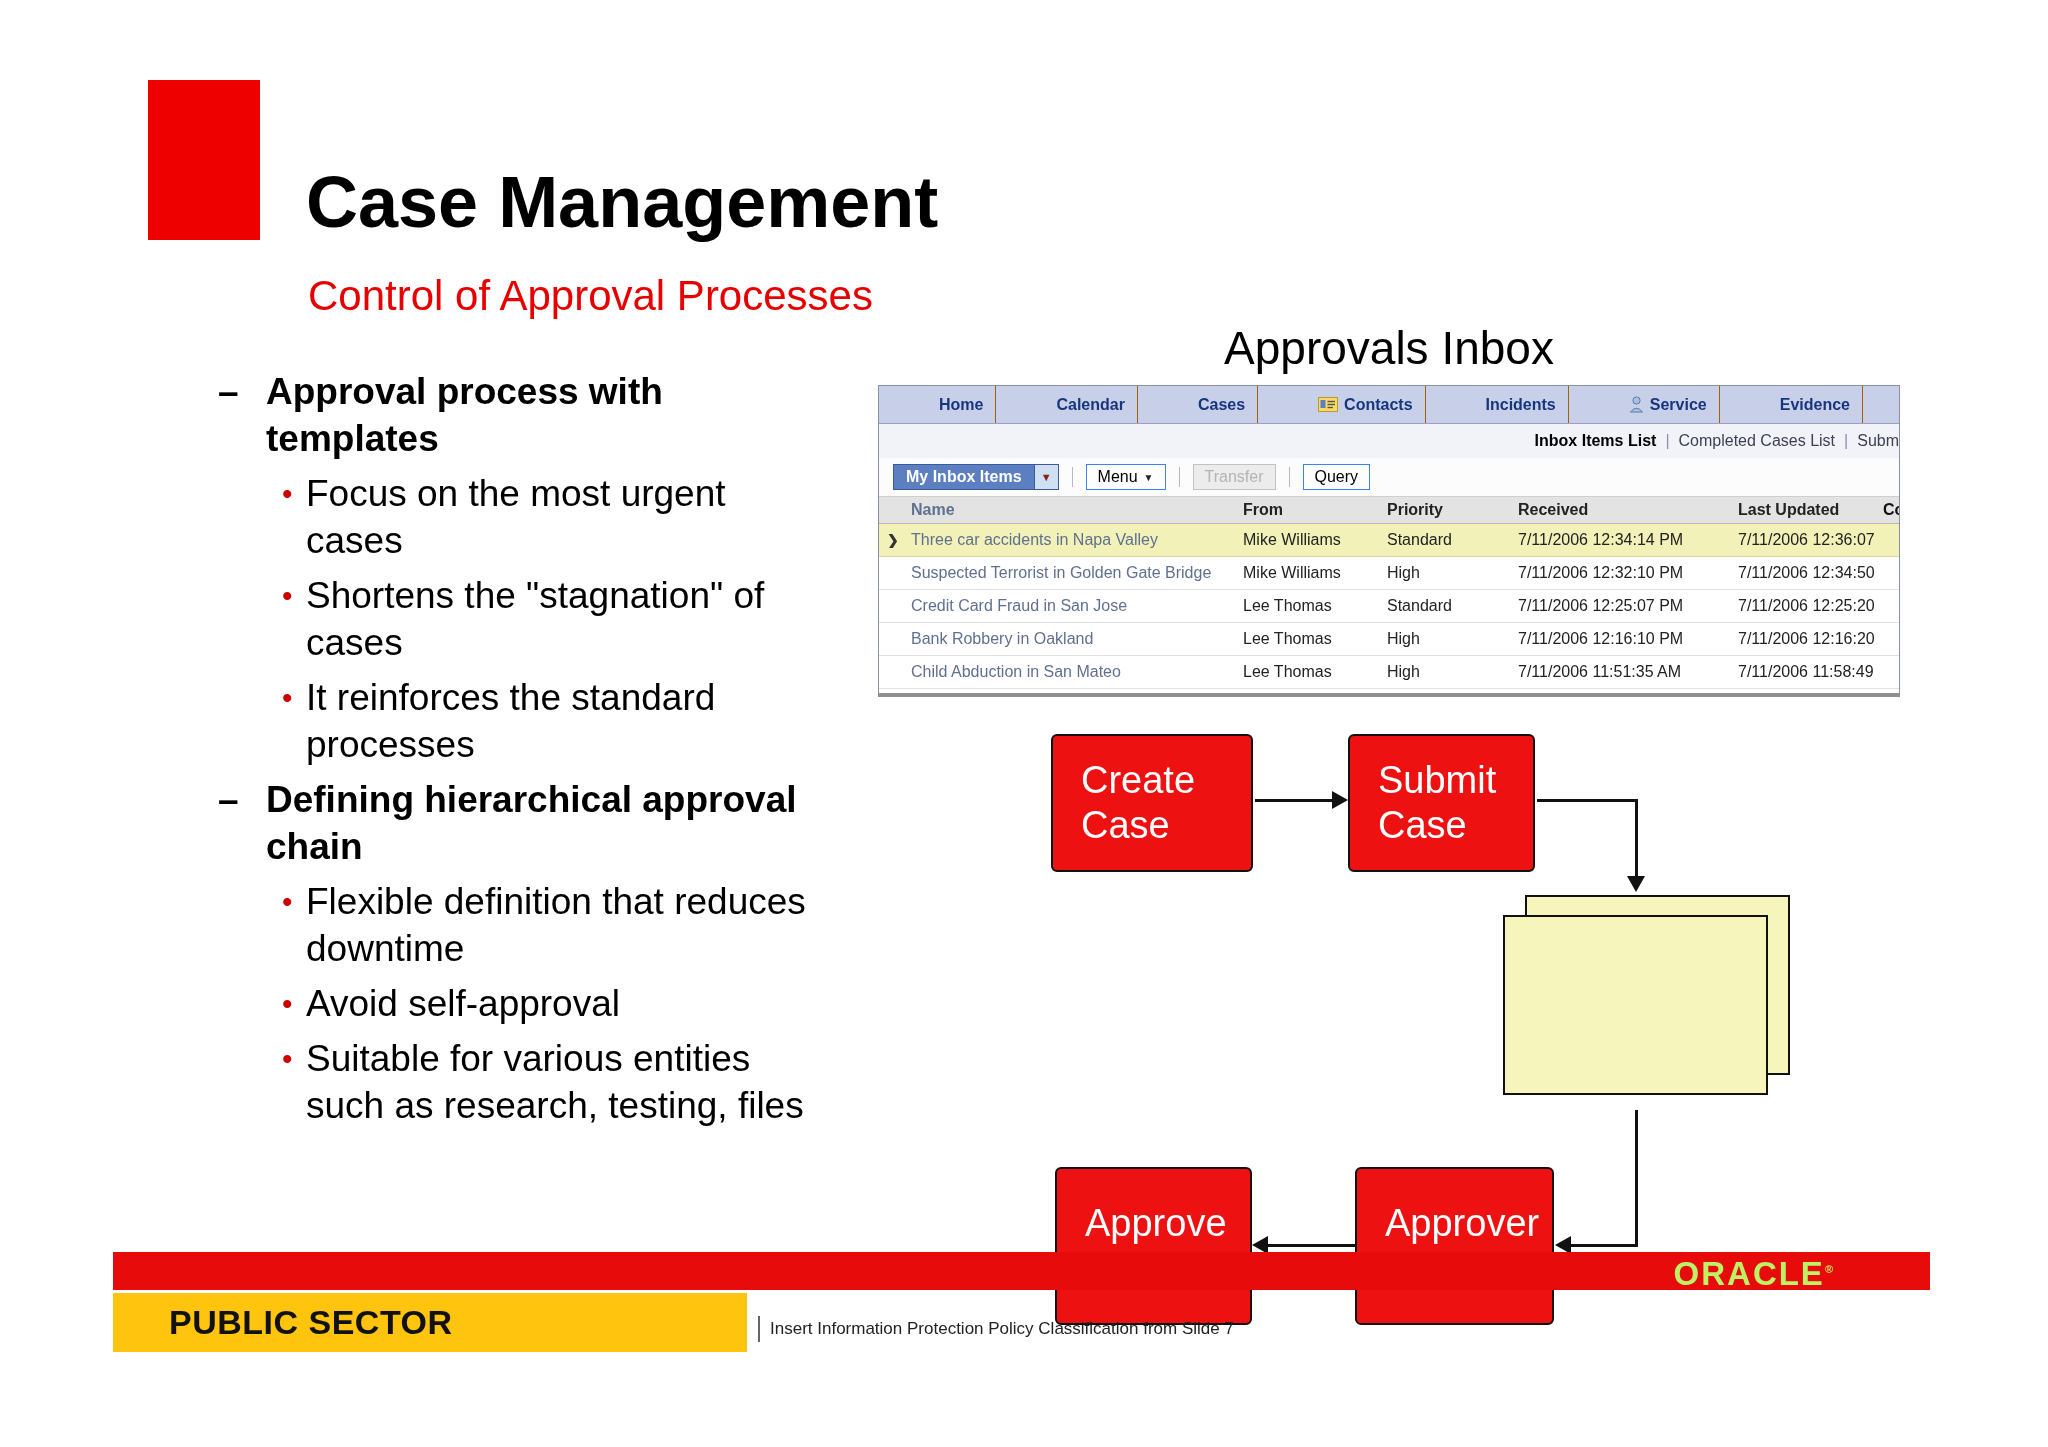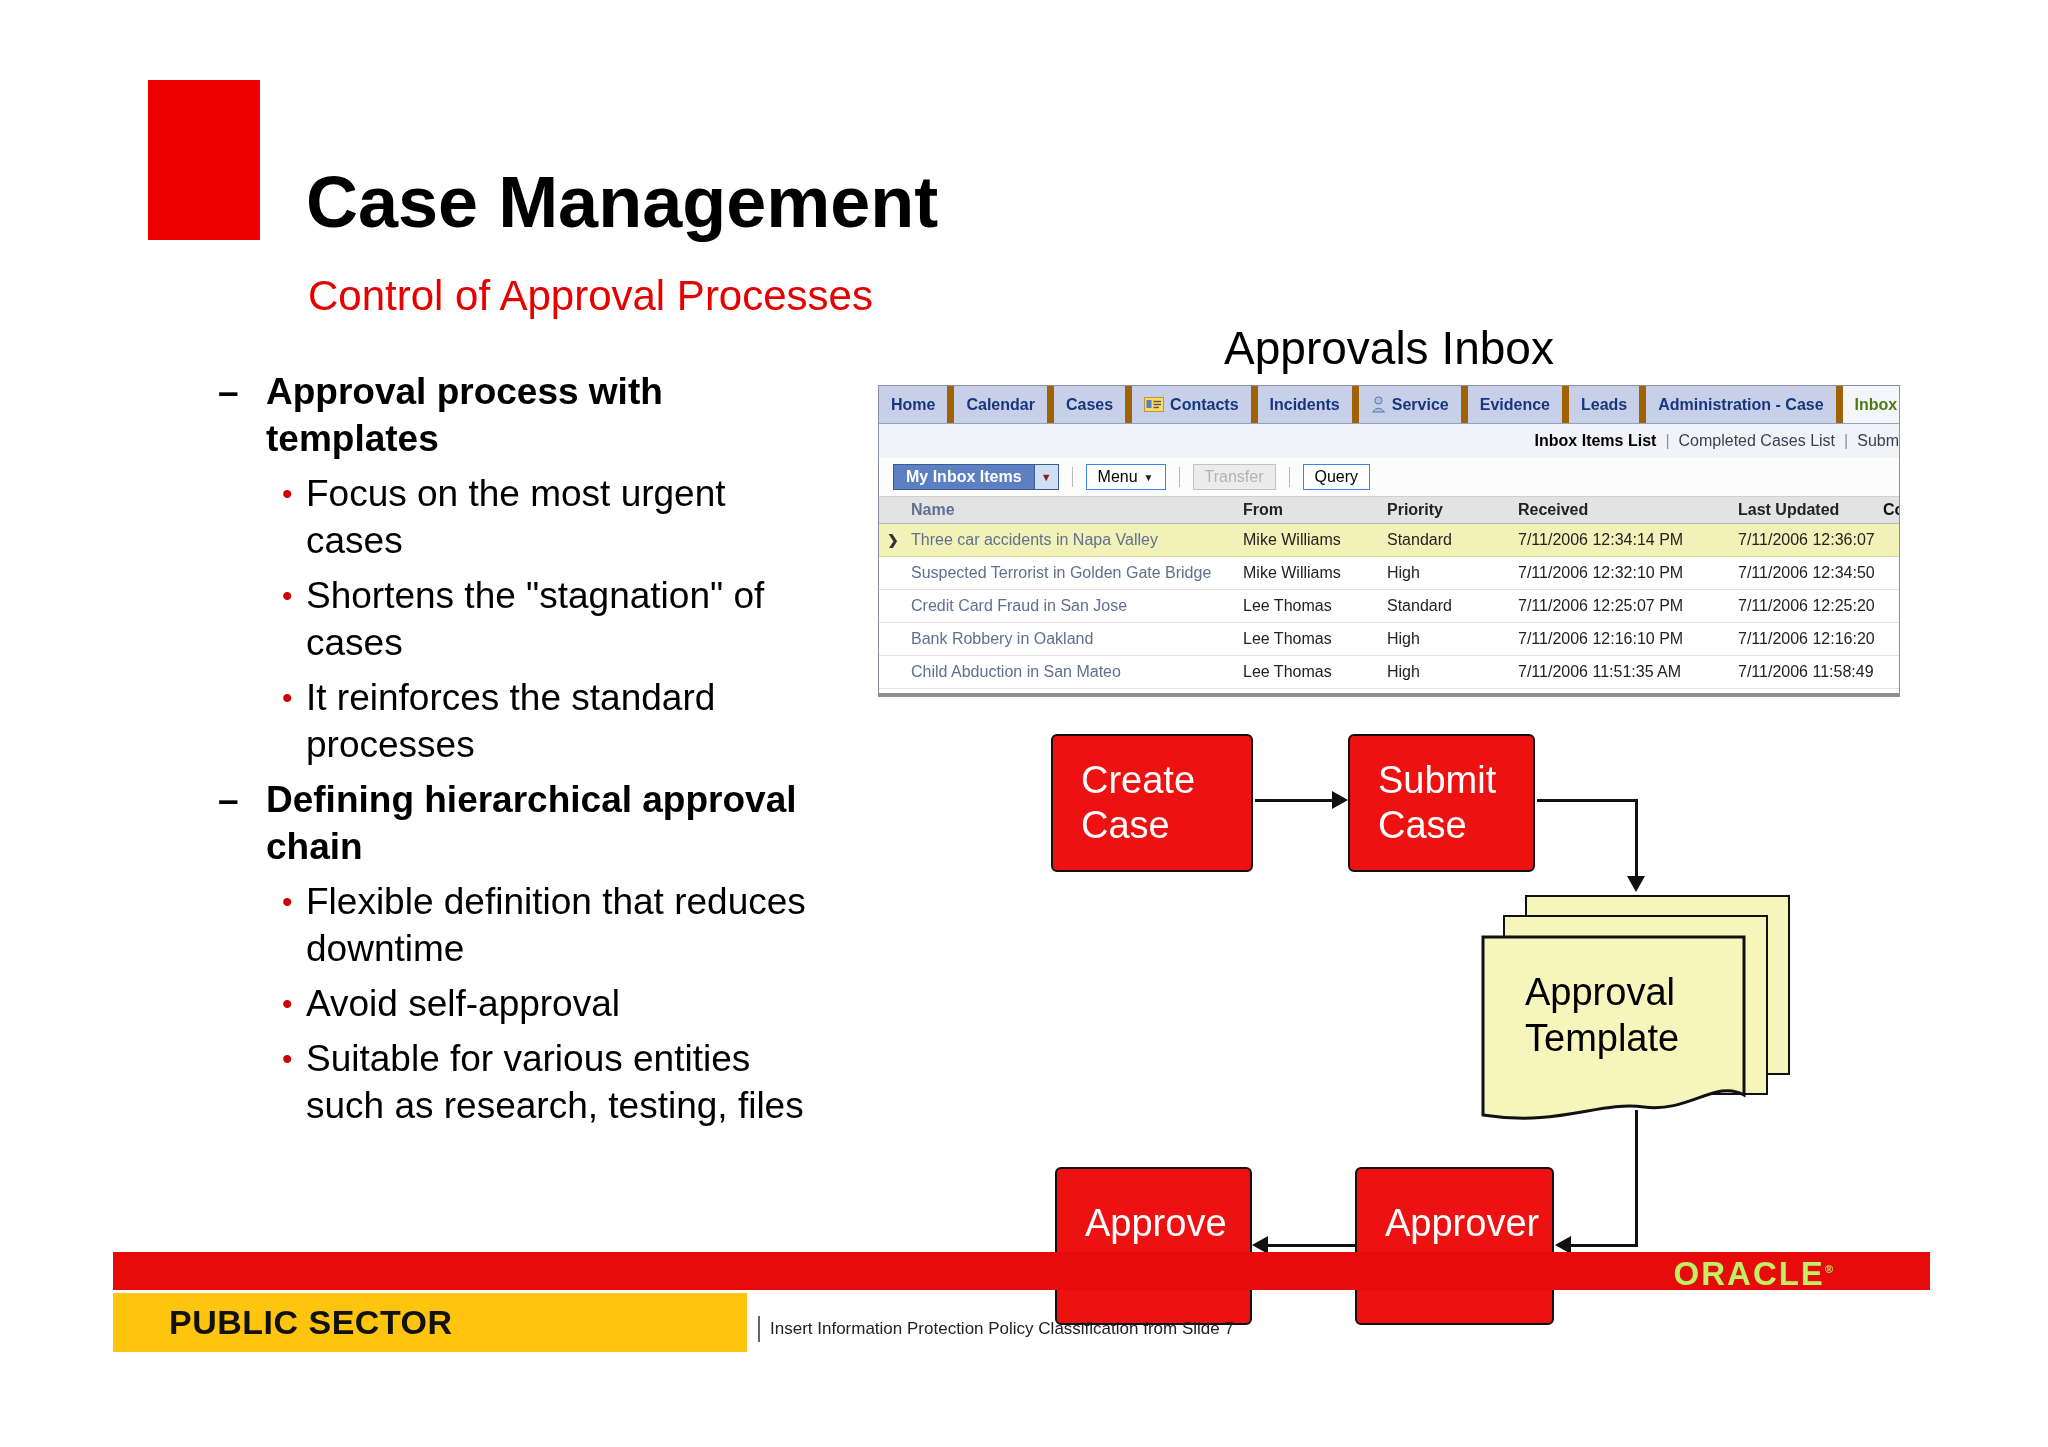--- a/index.html
+++ b/index.html
@@ -21,21 +21,21 @@
   .b2 .marker{width:24px;flex:none;color:#cc0000;font-size:30px;}
 
   
   .inbox-caption{position:absolute;left:878px;top:320px;width:1022px;text-align:center;
                  font-size:46px;line-height:56px;color:#000;}
   .screenshot{position:absolute;left:878px;top:385px;width:1022px;height:312px;background:#fff;
               border:1px solid #8a8fa8;border-bottom:4px solid #8f8f8f;box-sizing:border-box;
               font-size:16px;overflow:hidden;}
   .tabbar{height:38px;background:#c7cfe9;display:flex;align-items:stretch;border-bottom:1px solid #98a0c0;box-sizing:border-box;}
   .tab{display:flex;align-items:center;justify-content:center;padding:0 12px;gap:6px;
-       font-weight:bold;font-size:16px;color:#17367e;border-right:7px solid #a16207;white-space:nowrap;}
+       font-weight:bold;font-size:16px;color:#17367e;border-right:1px solid #a16207;white-space:nowrap;margin-left:48px;}
   .tab.active{background:#f5f6fb;color:#4d7c0f;}
   .tab-filler{flex:1;background:#a9b3dc;}
   .linksbar{height:34px;background:#f2f3f8;display:flex;justify-content:flex-end;align-items:center;
             font-size:16px;white-space:nowrap;overflow:hidden;}
   .linksbar .vl{font-weight:bold;color:#000;}
   .linksbar .vsep{color:#8a90a8;margin:0 9px;}
   .linksbar .vl2{color:#3a3f52;}
   .toolbar{height:38px;background:#fcfcfd;display:flex;align-items:center;padding-left:14px;}
   .view-btn{height:26px;background:#5c7fc1;color:#fff;font-weight:bold;font-size:16px;
             display:flex;align-items:center;padding:0 12px;border:1px solid #3a5a9a;box-sizing:border-box;}
@@ -279,27 +279,20 @@
     <span>Approve
 Case</span>
   </div>
   <div class="fbox" style="left:1355px;top:1167px;width:199px;height:158px;">
     <span>Approver
 Inbox</span>
   </div>
 
   <div class="doc" style="left:1525px;top:895px;width:265px;height:180px;"></div>
   <div class="doc" style="left:1503px;top:915px;width:265px;height:180px;"></div>
-  <div class="doc-front">
-    <svg width="265" height="198" viewBox="0 0 265 198">
-      <path d="M2,2 H263 V160 C235,144 208,178 163,172 C118,166 78,192 2,180 Z" fill="#f6f6bc" stroke="#111" stroke-width="3"></path>
-    </svg>
-    <div class="doc-label">Approval
-Template</div>
-  </div>
 
   <div class="hline" style="left:1255px;top:799px;width:79px;"></div>
   <div class="arr right" style="left:1332px;top:791px;"></div>
 
   <div class="hline" style="left:1537px;top:799px;width:101px;"></div>
   <div class="vline" style="left:1635px;top:799px;height:79px;"></div>
   <div class="arr down" style="left:1627px;top:876px;"></div>
 
   <div class="vline" style="left:1635px;top:1110px;height:136px;"></div>
   <div class="hline" style="left:1571px;top:1244px;width:67px;"></div>

